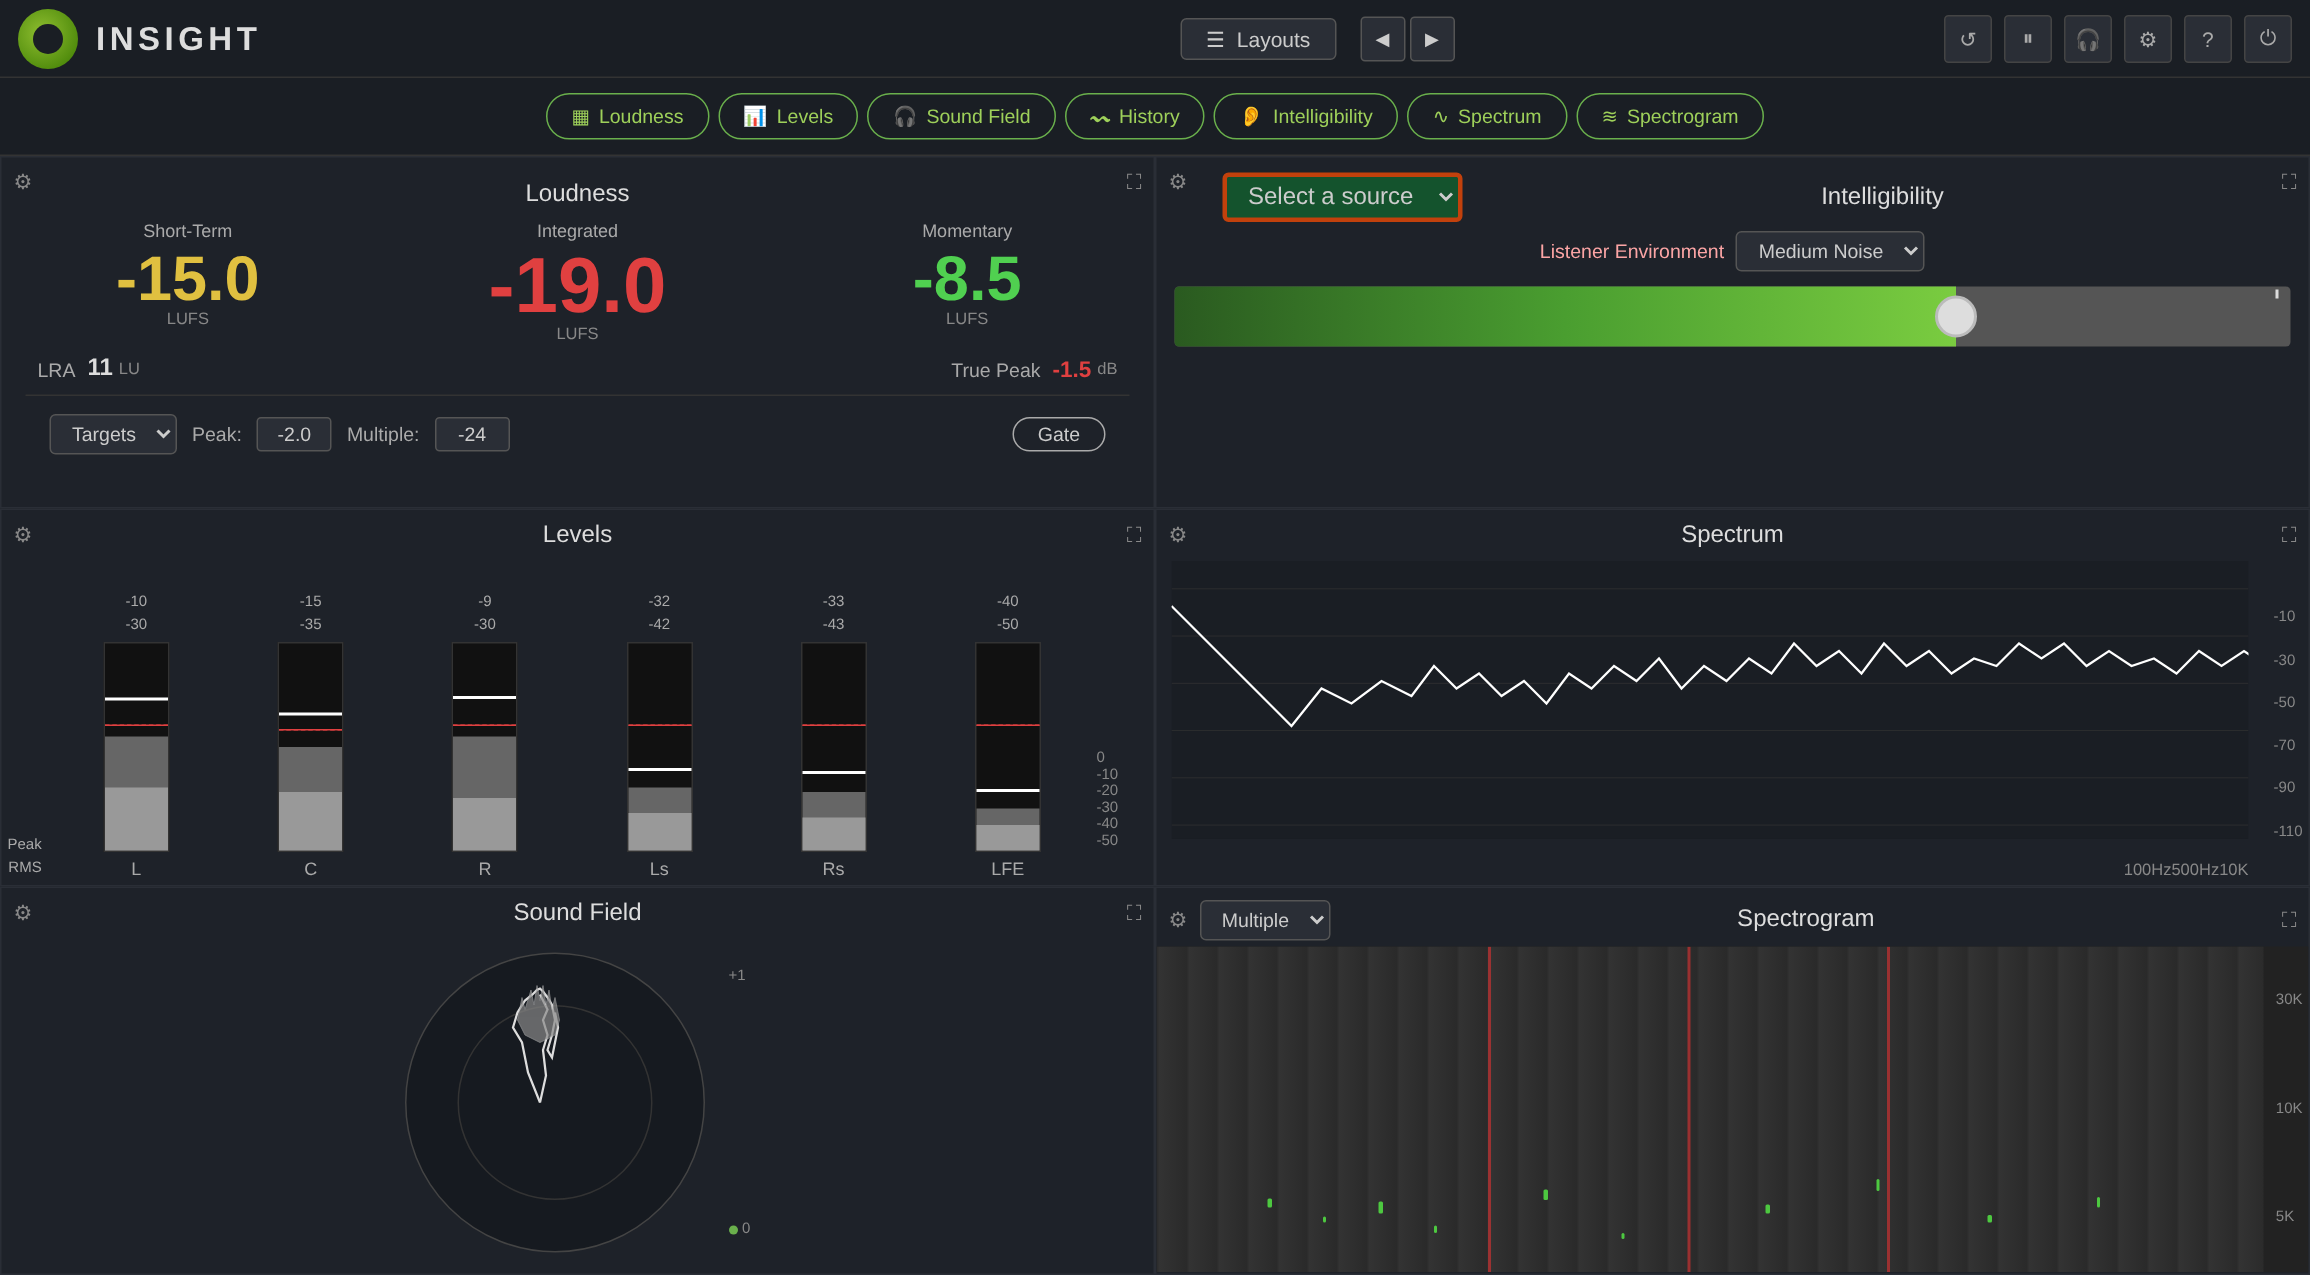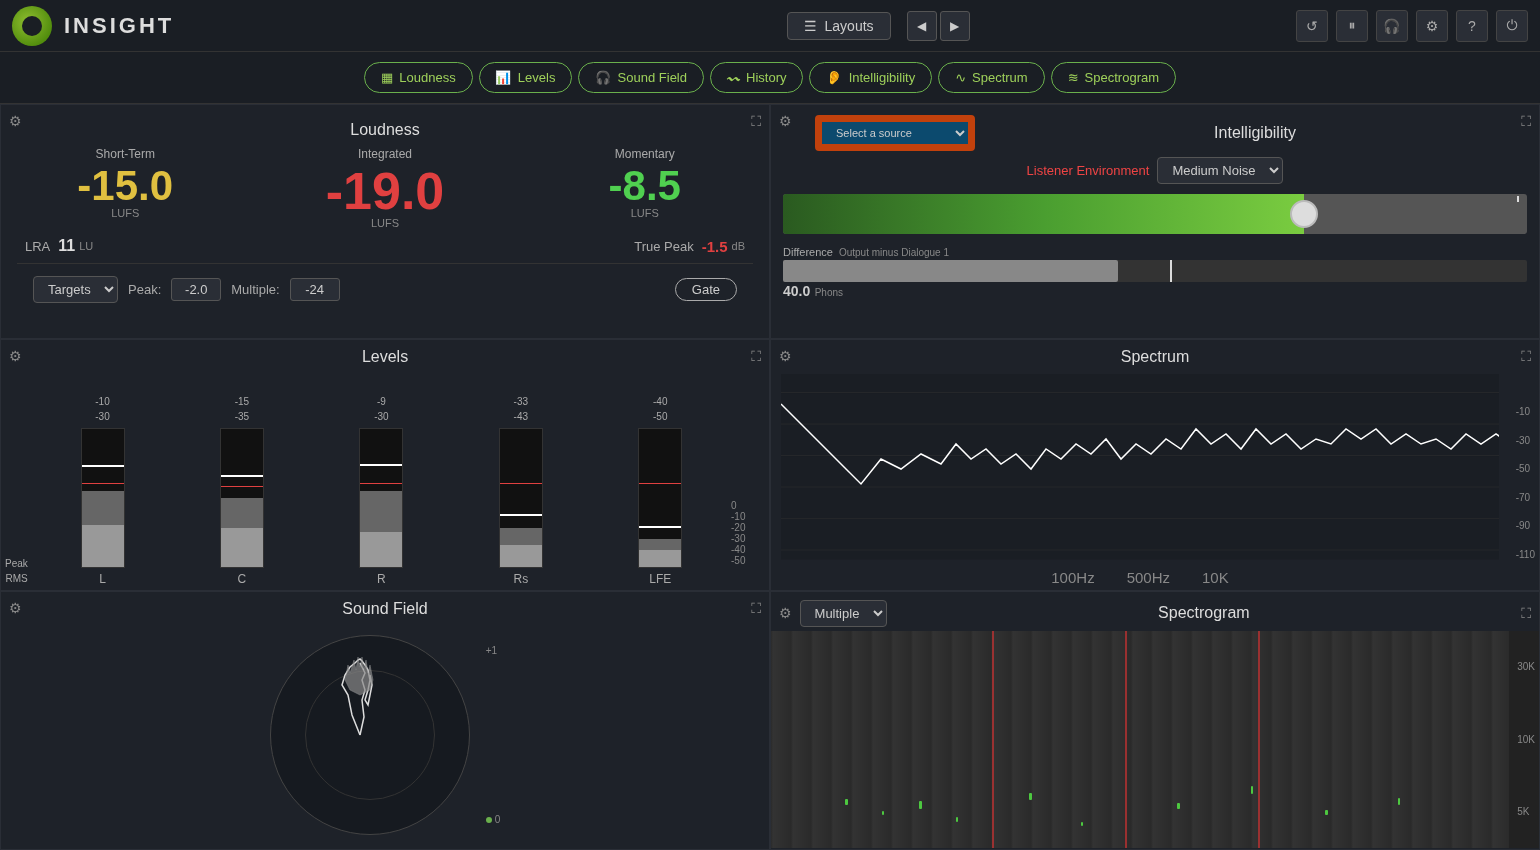--- a/index.html
+++ b/index.html
@@ -331,37 +331,37 @@
     }
     .sf-scale {
       display: flex;
       flex-direction: column;
       justify-content: space-between;
       height: 180px;
       font-size: 10px;
       color: #888;
     }
     .source-select {
-      background: #0c4a6e;
-      border: 7px solid #c2410c;
+      background: #14532d;
+      border: 3px solid #c2410c;
       border-radius: 4px;
       color: #ccc;
       padding: 4px 10px;
-      font-size: 11px;
+      font-size: 16px;
       cursor: pointer;
       min-width: 160px;
     }
     .listener-row {
       display: flex;
       align-items: center;
       gap: 8px;
       margin-bottom: 10px;
       justify-content: center;
     }
-    .listener-label { font-size: 13px; color: #ef4444; }
+    .listener-label { font-size: 13px; color: #fca5a5; }
     .listener-select {
       background: #2a2e36;
       border: 1px solid #555;
       border-radius: 4px;
       color: #ccc;
       padding: 4px 10px;
       font-size: 13px;
       cursor: pointer;
     }
     .intel-slider-container {
@@ -633,34 +633,20 @@
       </select>
     </div>
 
     <div class="intel-slider-container">
       <div class="intel-slider-fill" style="width:70%; background: linear-gradient(to right, #2a5a20, #4a9e30, #7acc40);"></div>
       <div class="intel-slider-knob"></div>
       <div style="position:absolute;top:2px;right:8px;width:2px;height:6px;background:#ddd;"></div>
     </div>
 
 
-    <div class="intel-bar-row">
-      <div style="display:flex; align-items:baseline; gap:6px; margin-bottom:2px;">
-        <span class="intel-bar-label">Difference</span>
-        <span class="intel-bar-sublabel">Output minus Dialogue 1</span>
-      </div>
-      <div class="intel-bar-track">
-        <div class="intel-bar-gray" style="width:45%;"></div>
-        <div class="intel-bar-line" style="left:52%;"></div>
-      </div>
-      <div>
-        <span class="intel-bar-val">40.0</span>
-        <span class="intel-bar-phon">Phons</span>
-      </div>
-    </div>
   </div>
 
   <div class="panel levels-panel" style="grid-row:2; grid-column:1;">
     <span class="gear-icon-sm">⚙</span>
     <span class="expand-icon">⛶</span>
     <div class="panel-title">Levels</div>
     <div class="levels-content">
 
       <div style="display:flex;flex-direction:column;font-size:10px;color:#888;text-align:right;padding-right:4px;margin-top:8px;">
         <div style="font-size:10px;color:#aaa;line-height:1.5;">
@@ -704,20 +690,33 @@
         </div>
         <div class="channel-bar-container">
           <div class="bar-fill-dark" style="height:55%; background:#666;"></div>
           <div class="bar-fill-light" style="height:25%; background:#999;"></div>
           <div class="bar-peak-line" style="bottom:73%;"></div>
           <div class="bar-dashed-line" style="bottom:60%;"></div>
         </div>
         <div class="channel-label">R</div>
       </div>
 
+      <div class="channel-group">
+        <div class="channel-nums">
+          <div>-32</div>
+          <div>-42</div>
+        </div>
+        <div class="channel-bar-container">
+          <div class="bar-fill-dark" style="height:30%; background:#666;"></div>
+          <div class="bar-fill-light" style="height:18%; background:#999;"></div>
+          <div class="bar-peak-line" style="bottom:38%;"></div>
+          <div class="bar-dashed-line" style="bottom:60%;"></div>
+        </div>
+        <div class="channel-label">Ls</div>
+      </div>
 
       <div class="channel-group">
         <div class="channel-nums">
           <div>-33</div>
           <div>-43</div>
         </div>
         <div class="channel-bar-container">
           <div class="bar-fill-dark" style="height:28%; background:#666;"></div>
           <div class="bar-fill-light" style="height:16%; background:#999;"></div>
           <div class="bar-peak-line" style="bottom:37%;"></div>
@@ -773,21 +772,21 @@
       <div class="spectrum-right-scale">
         <div>-10</div>
         <div>-30</div>
         <div>-50</div>
         <div>-70</div>
         <div>-90</div>
         <div>-110</div>
       </div>
     </div>
 
-    <div style="position:absolute; bottom:4px; left:10px; right:40px; display:flex; justify-content:center; font-size:15px; color:#888;gap:32px;">
+    <div style="position:absolute; bottom:4px; left:10px; right:40px; display:flex; justify-content:flex-end; font-size:11px; color:#888;">
       <span>100Hz</span>
       <span>500Hz</span>
       <span>10K</span>
     </div>
   </div>
 
   <div class="panel sound-field-panel" style="grid-row:3; grid-column:1;">
     <span class="gear-icon-sm">⚙</span>
     <span class="expand-icon">⛶</span>
     <div class="panel-title">Sound Field</div>

